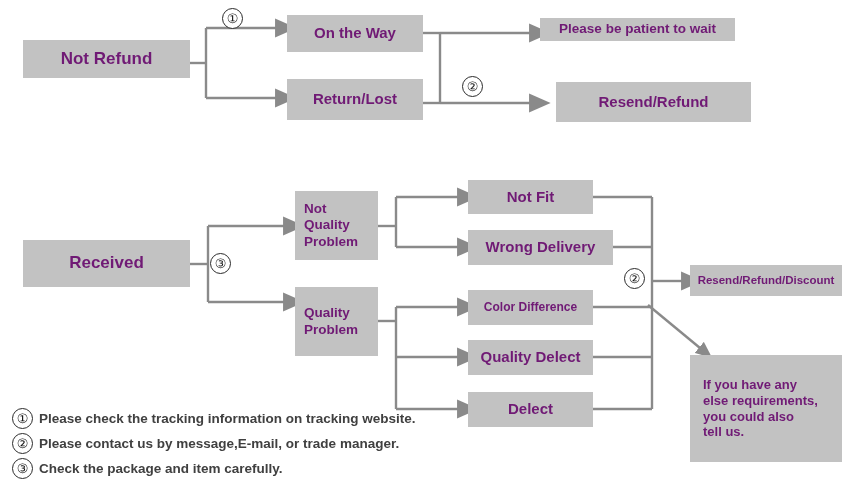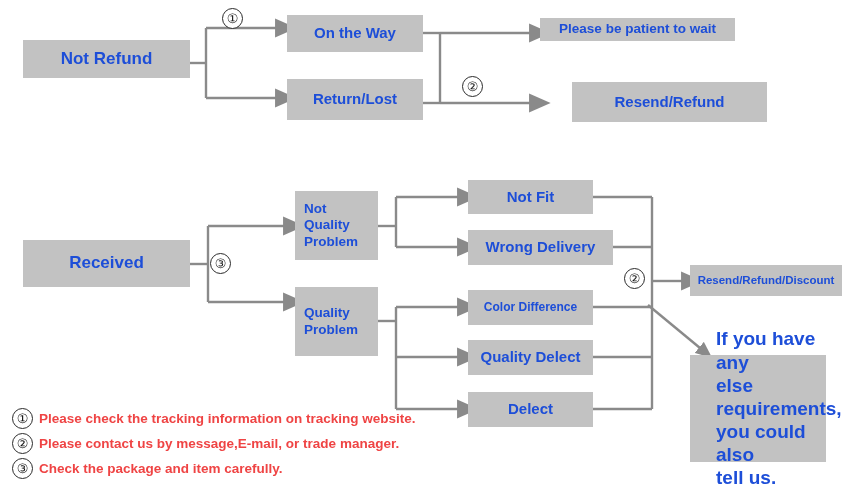--- a/index.html
+++ b/index.html
@@ -17,21 +17,21 @@
   #canvas {
     position: absolute;
     left: 0;
     top: 0;
     width: 850px;
     height: 500px;
   }
   .node {
     position: absolute;
     background: #c2c2c2;
-    color: #1d4ed8;
+    color: #701a75;
     font-family: "Liberation Sans", sans-serif;
     font-weight: bold;
     display: flex;
     align-items: center;
     box-sizing: border-box;
     line-height: 1.22;
     white-space: pre-line;
   }
   .node.center  { justify-content: center; text-align: center; }
   .node.left    { justify-content: flex-start; text-align: left; }
@@ -74,21 +74,21 @@
     justify-content: center;
     font-size: 13px;
     font-family: "Liberation Serif", serif;
     color: #111;
     box-sizing: border-box;
   }
   .note-text {
     margin-left: 6px;
     font-size: 13.5px;
     font-weight: bold;
-    color: #ef4444;
+    color: #404040;
     font-family: "Liberation Sans", sans-serif;
     white-space: nowrap;
   }
 </style>
 </head>
 <body>
 
 <svg id="canvas" viewBox="0 0 850 500" xmlns="http://www.w3.org/2000/svg">
   <defs>
     <marker id="ah" markerWidth="9" markerHeight="8" refX="0.4" refY="4" orient="auto" markerUnits="strokeWidth">
@@ -145,21 +145,21 @@
 <div class="marker" style="left:222px; top:8px;">①</div>
 
 <div class="node center" style="left:287px; top:15px; width:136px; height:37px; font-size:15px;">On the Way</div>
 
 <div class="node center" style="left:287px; top:79px; width:136px; height:41px; font-size:15px;">Return/Lost</div>
 
 <div class="marker" style="left:462px; top:76px;">②</div>
 
 <div class="node center" style="left:540px; top:18px; width:195px; height:23px; font-size:13.5px;">Please be patient to wait</div>
 
-<div class="node center" style="left:572px; top:82px; width:195px; height:40px; font-size:15px;">Resend/Refund</div>
+<div class="node center" style="left:556px; top:82px; width:195px; height:40px; font-size:15px;">Resend/Refund</div>
 
 <div class="node center" style="left:23px; top:240px; width:167px; height:47px; font-size:17px;">Received</div>
 
 <div class="marker" style="left:210px; top:253px;">③</div>
 
 <div class="node left" style="left:295px; top:191px; width:83px; height:69px; font-size:13.5px; padding-left:9px;">Not
 Quality
 Problem</div>
 
 <div class="node left" style="left:295px; top:287px; width:83px; height:69px; font-size:13.5px; padding-left:9px;">Quality
@@ -172,21 +172,21 @@
 <div class="node center" style="left:468px; top:290px; width:125px; height:35px; font-size:12px;">Color Difference</div>
 
 <div class="node center" style="left:468px; top:340px; width:125px; height:35px; font-size:15px;">Quality Delect</div>
 
 <div class="node center" style="left:468px; top:392px; width:125px; height:35px; font-size:15px;">Delect</div>
 
 <div class="marker" style="left:624px; top:268px;">②</div>
 
 <div class="node center" style="left:690px; top:265px; width:152px; height:31px; font-size:11.5px;">Resend/Refund/Discount</div>
 
-<div class="node left" style="left:690px; top:355px; width:136px; height:107px; font-size:19px; padding-left:26px;">If you have any
+<div class="node left" style="left:690px; top:355px; width:152px; height:107px; font-size:13px; padding-left:13px;">If you have any
 else requirements,
 you could also
 tell us.</div>
 
 <div id="notes">
   <div class="note-row">
     <span class="note-num">①</span>
     <span class="note-text">Please check the tracking information on tracking website.</span>
   </div>
   <div class="note-row">

